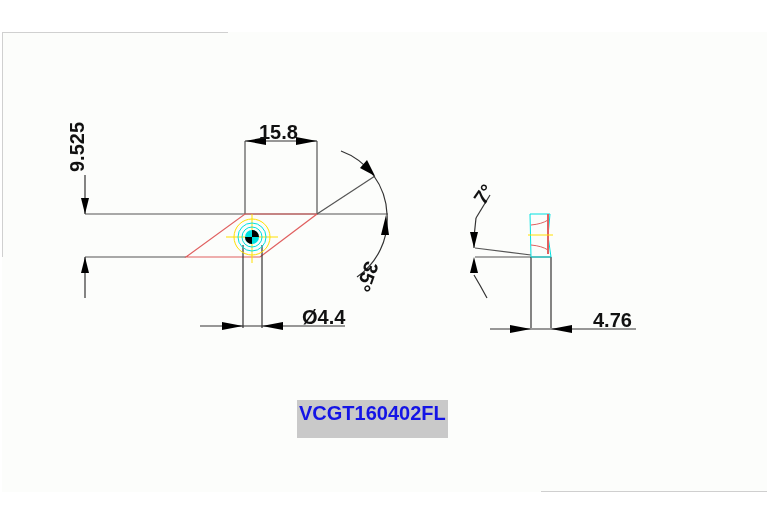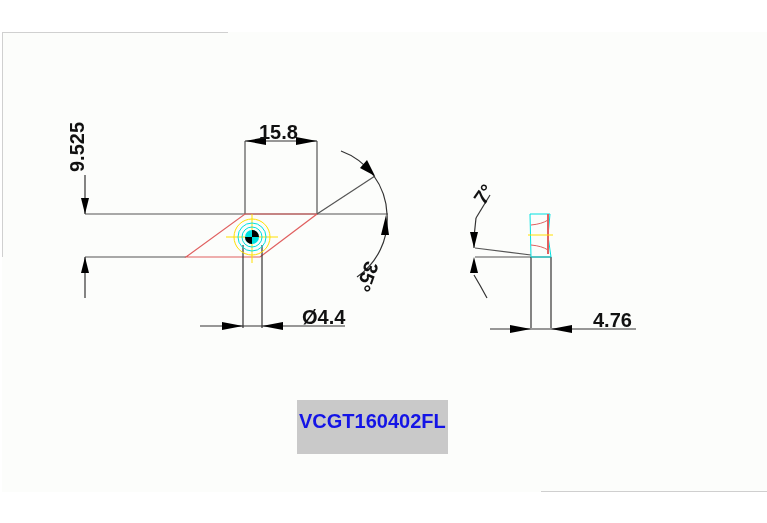--- a/index.html
+++ b/index.html
@@ -3,21 +3,21 @@
   <meta charset="utf-8">
   <style>
     html, body { margin: 0; padding: 0; }
     body { width: 767px; height: 523px; background: #ffffff; position: relative; overflow: hidden; font-family: "Liberation Sans", sans-serif; }
     .sheet { position: absolute; left: 2px; top: 32px; width: 765px; height: 460px; background: #fcfdfb; }
     .sheet-edge-top { position: absolute; left: 2px; top: 32px; width: 226px; height: 1px; background: #d0d0d0; }
     .sheet-edge-left { position: absolute; left: 2px; top: 32px; width: 1px; height: 225px; background: #d0d0d0; }
     .sheet-edge-bottom { position: absolute; left: 541px; top: 491px; width: 226px; height: 1px; background: #cfcfcf; }
     svg.drawing { position: absolute; left: 0; top: 0; }
     .dim-text { font-family: "Liberation Sans", sans-serif; font-size: 20px; font-weight: bold; fill: #111; }
-    .part-label { position: absolute; left: 297px; top: 400px; height: 38px; padding: 8px 2px; background: #c9c9c9; color: #1414e6; font-family: "Liberation Sans", sans-serif; font-size: 20px; font-weight: bold; line-height: 26px; letter-spacing: 0px; }
+    .part-label { position: absolute; left: 297px; top: 400px; height: 38px; padding: 0 2px; background: #c9c9c9; color: #1414e6; font-family: "Liberation Sans", sans-serif; font-size: 20px; font-weight: bold; line-height: 26px; letter-spacing: 0px; }
   </style>
 </head>
 <body>
 
 <div class="sheet"></div>
 <div class="sheet-edge-top"></div>
 <div class="sheet-edge-left"></div>
 <div class="sheet-edge-bottom"></div>
 
 <svg class="drawing" width="767" height="523" viewBox="0 0 767 523">

